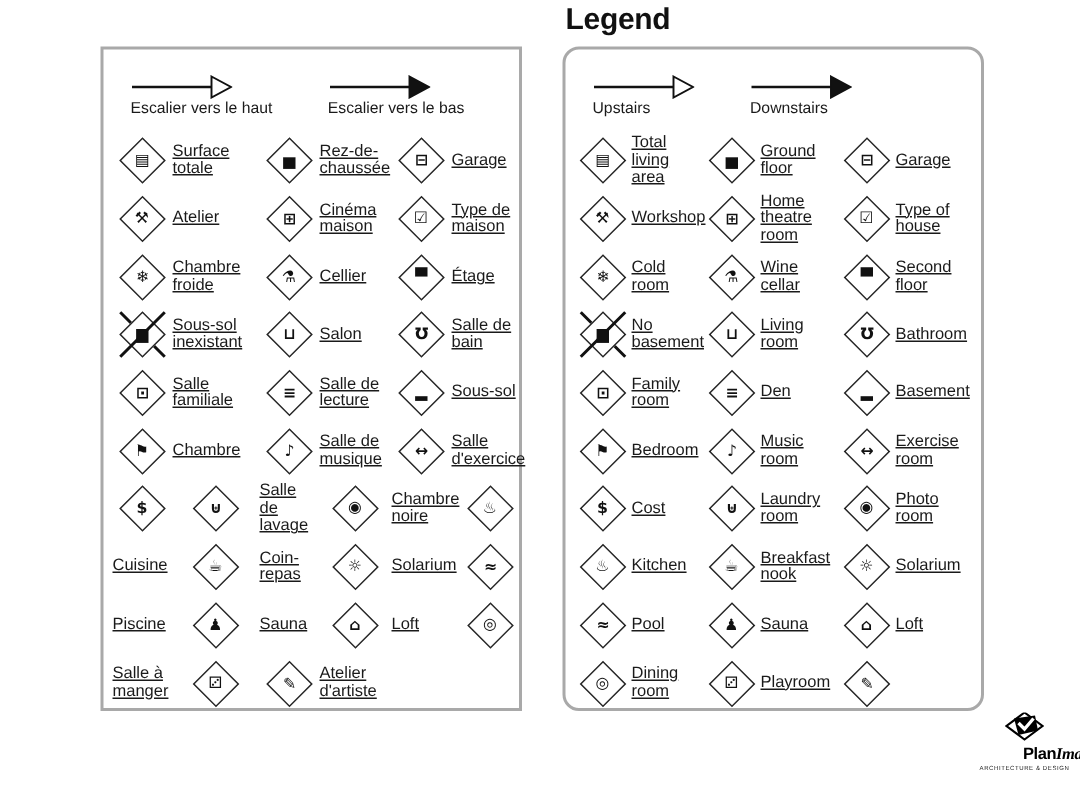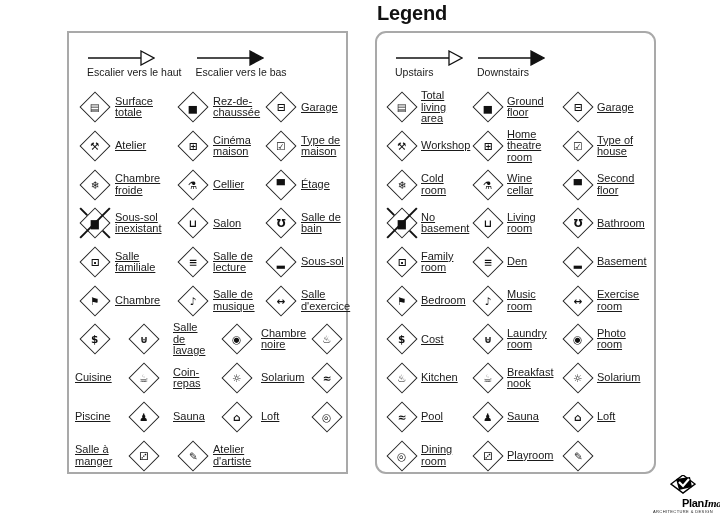--- a/index.html
+++ b/index.html
@@ -5,21 +5,21 @@
   html,body{margin:0;padding:0;background:#fff;}
   .stage{position:relative;width:720px;height:523px;background:#ffffff;overflow:hidden;
          font-family:"Liberation Sans",sans-serif;color:#1a1a1a;}
   .panel-title{position:absolute;top:2px;font-size:20px;font-weight:700;letter-spacing:-0.2px;color:#111;}
   #title-fr{left:68px;margin-top:48px;}
   #title-en{left:377px;}
   .panel{position:absolute;top:31px;width:277px;height:439px;background:#fff;
          border:2px solid #a9a9a9;}
   #panel-fr{left:67px;}
   #panel-en{left:375px;border-radius:11px;}
-  .hdr{display:flex;align-items:center;padding:17px 0 0 18px;}
+  .hdr{display:flex;align-items:center;padding:17px 0 0 18px;gap:23px;}
   .hdr .arr-block{margin-right:14px;}
   .hdr svg{display:block;}
   .arr-label{font-size:10.5px;line-height:13px;white-space:nowrap;color:#1a1a1a;}
   .grid{display:grid;margin-top:9px;}
   .grid-fr{grid-template-columns:40px 58px 40px 48px 40px 1fr;padding-left:6px;}
   .grid-en{grid-template-columns:38px 48px 38px 52px 38px 1fr;padding-left:6px;}
   .grid{grid-auto-rows:38.7px;}
   .icon-cell{display:flex;align-items:center;justify-content:center;}
   .label-cell{display:flex;align-items:center;font-size:11px;line-height:11.5px;
               padding-right:2px;color:#1a1a1a;text-decoration:underline;}

